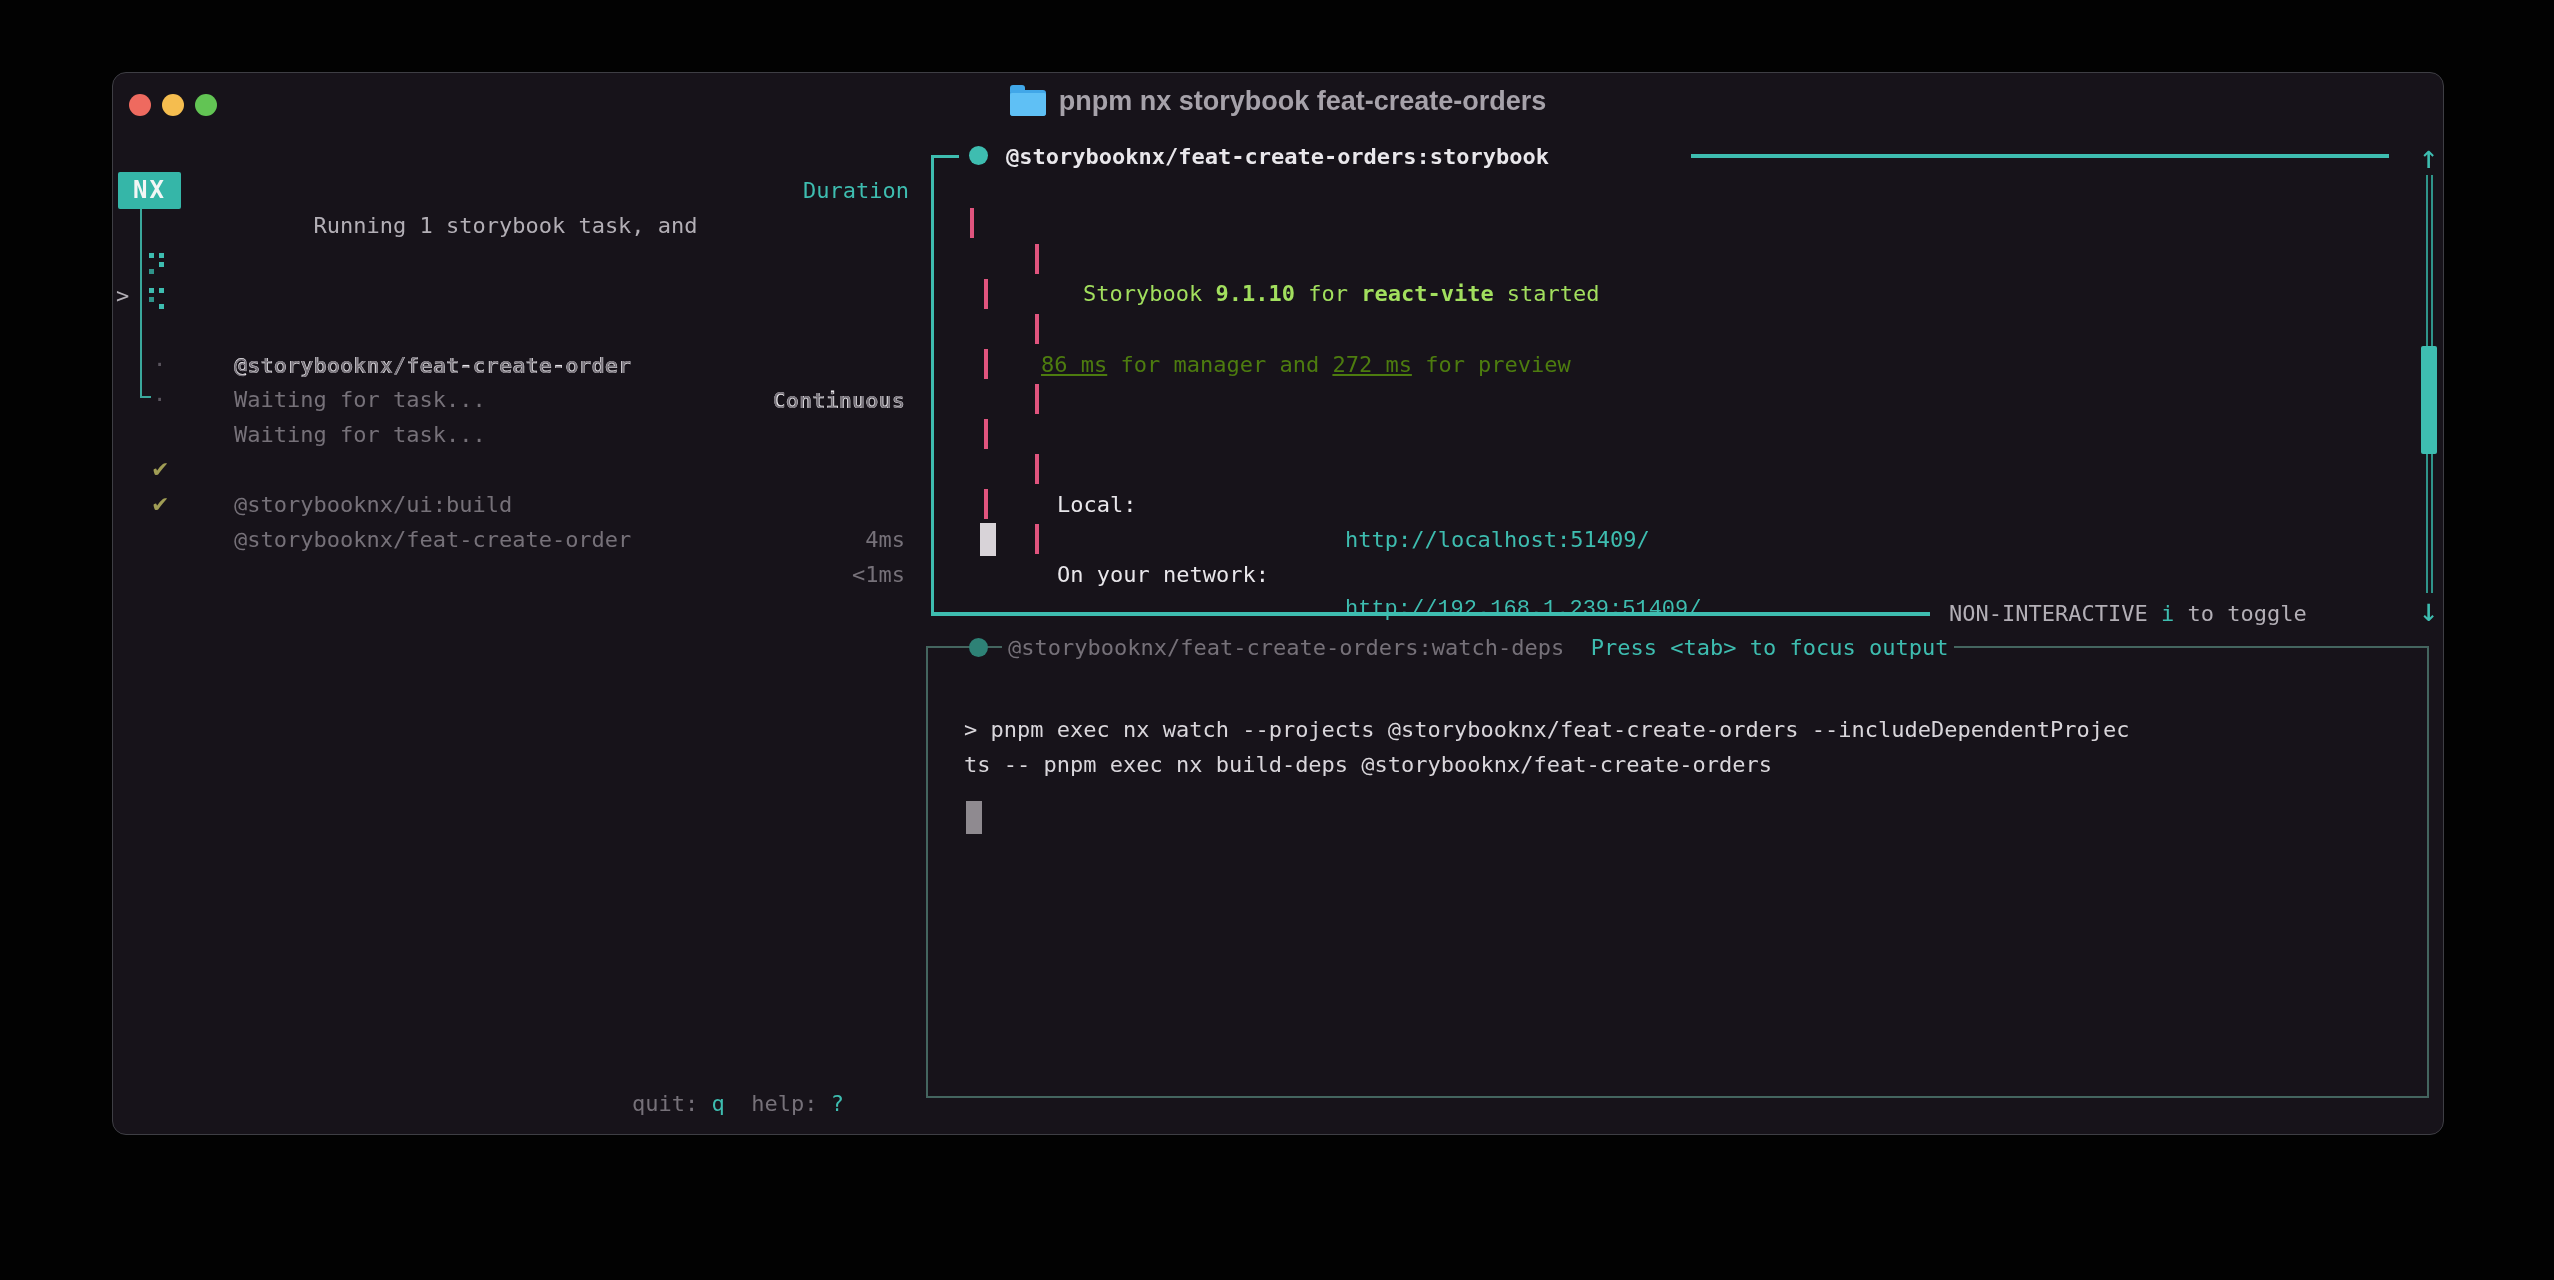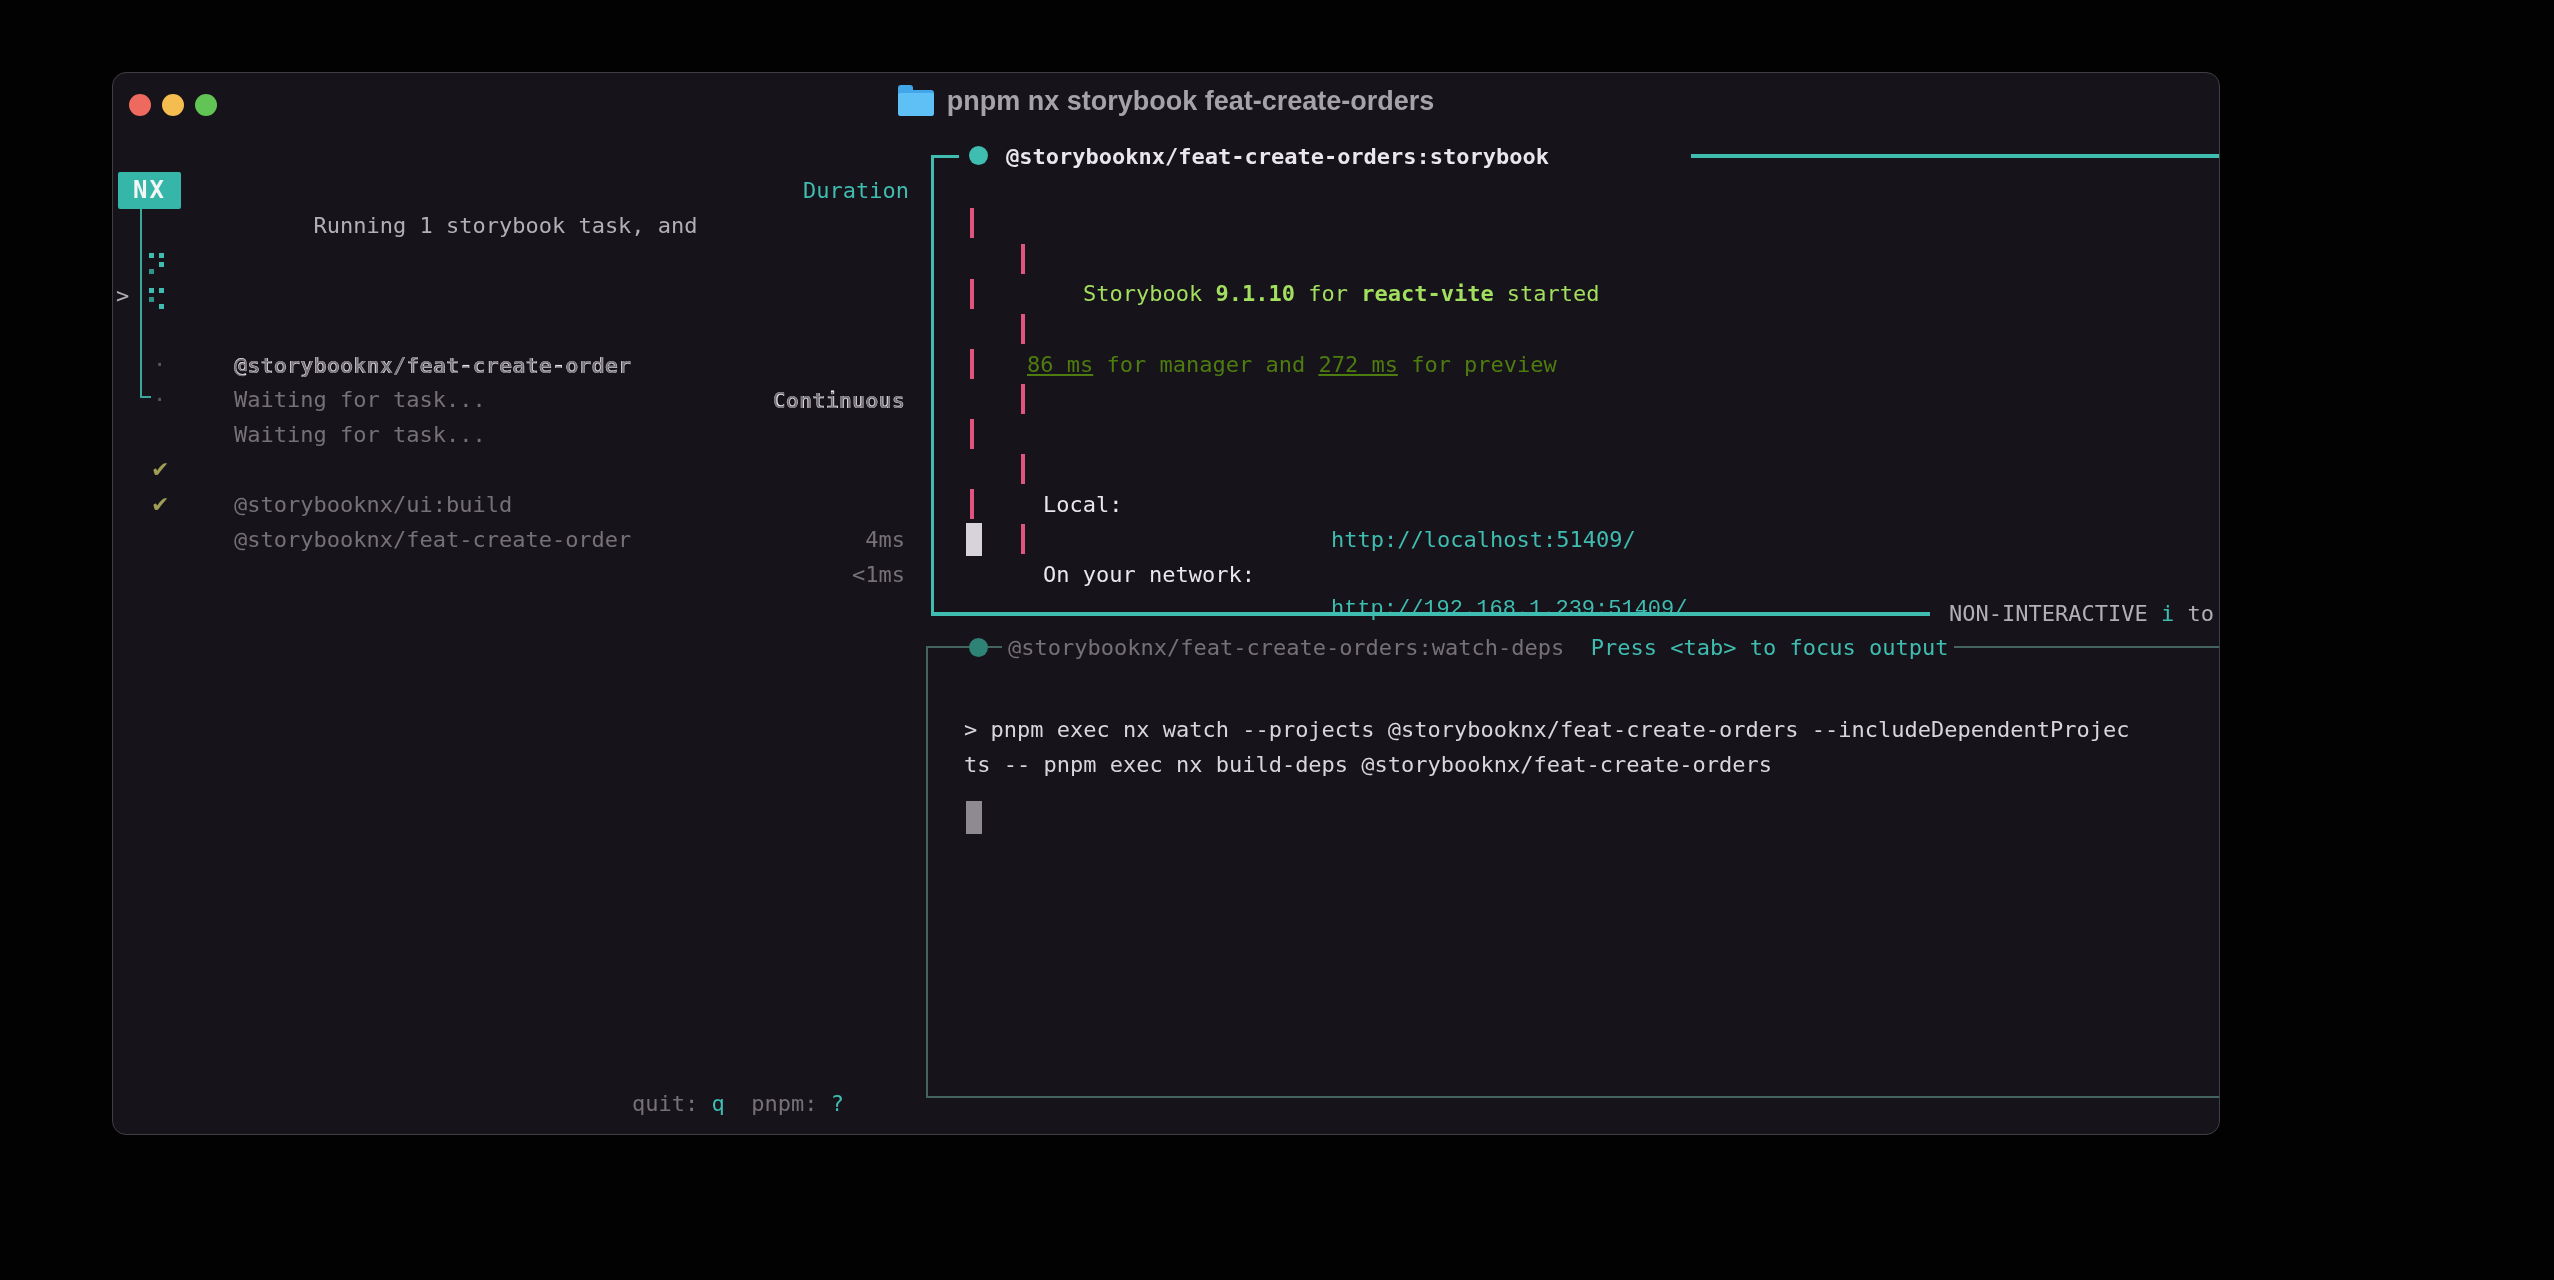--- a/index.html
+++ b/index.html
@@ -1,23 +1,23 @@
 <!DOCTYPE html>
 <html><head>
 <meta charset="utf-8">
 <style>
   html,body{margin:0;padding:0;}
   body{
     width:2554px;height:1280px;background:#020202;position:relative;overflow:hidden;
     font-family:"DejaVu Sans Mono", monospace;
   }
   .window{
-    position:absolute;left:112px;top:72px;width:2108px;height:1063px;
+    position:absolute;left:112px;top:72px;width:2332px;height:1063px;
     background:#17131a;border:1px solid #3e3e44;border-radius:14px;
-    box-sizing:border-box;overflow:hidden;
+    box-sizing:border-box;overflow:hidden;padding-left:14px;
   }
   
   .titlebar{position:absolute;left:0;top:0;width:100%;height:56px;}
   .tl{position:absolute;top:21px;width:22px;height:22px;border-radius:50%;}
   .tl.red{left:16px;background:#ee6a5f;}
   .tl.yellow{left:49px;background:#f5bd4f;}
   .tl.green{left:82px;background:#62c454;}
   .title-wrap{
     position:absolute;left:0;top:0;width:100%;height:56px;
     display:flex;align-items:center;justify-content:center;gap:13px;
@@ -119,21 +119,21 @@
       <span class="c-olive check" style="position:absolute;left:38px;">✔</span>
       <span class="c-dim" style="position:absolute;left:121px;">@storybooknx/ui:build</span>
       <span class="c-dim" style="position:absolute;right:26px;">4ms</span>
     </div>
     <div class="row" style="top:379px;left:0;width:818px;">
       <span class="c-olive check" style="position:absolute;left:38px;">✔</span>
       <span class="c-dim" style="position:absolute;left:121px;">@storybooknx/feat-create-order</span>
       <span class="c-dim" style="position:absolute;right:26px;">&lt;1ms</span>
     </div>
 
-    <div class="row" style="top:1013px;left:519px;"><span class="c-dim">quit:</span><span class="c-dim"> </span><span class="c-accent">q</span><span class="c-dim">  </span><span class="c-dim">pnpm:</span><span class="c-dim"> </span><span class="c-accent">?</span></div>
+    <div class="row" style="top:1013px;left:519px;"><span class="c-dim">quit:</span><span class="c-dim"> </span><span class="c-accent">q</span><span class="c-dim">  </span><span class="c-dim">help:</span><span class="c-dim"> </span><span class="c-accent">?</span></div>
   </div>
 
   <div>
     <div class="sb-border-left"></div>
     <div class="sb-border-topstub"></div>
     <div class="pane-dot" style="left:856px;top:73px;background:#3ebdb0;"></div>
     <div class="row bold c-bright" style="top:66px;left:893px;">@storybooknx/feat-create-orders:storybook</div>
     <div class="sb-header-line"></div>
 
     <div class="row" style="top:133px;left:0;width:2300px;">

